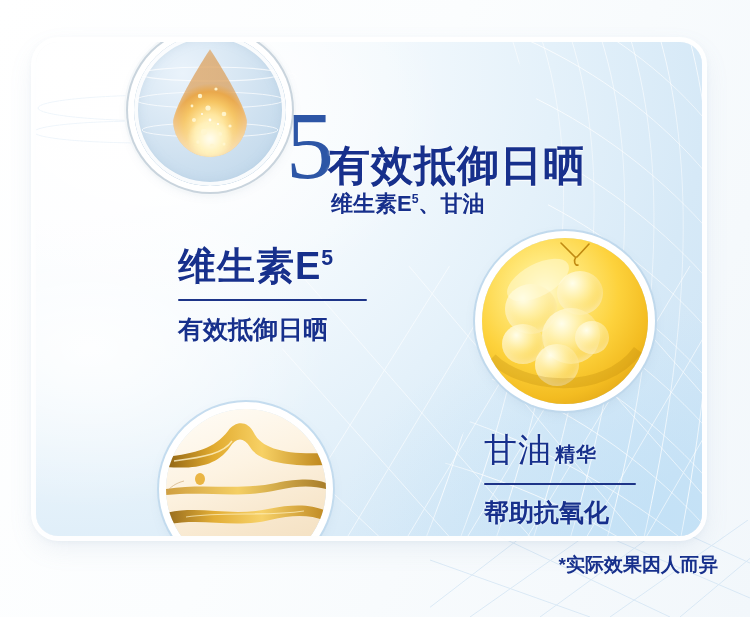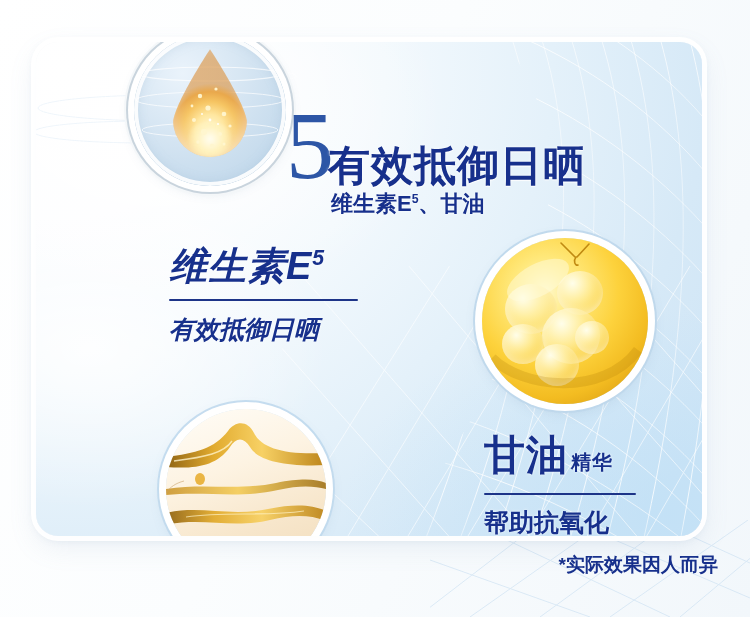--- a/index.html
+++ b/index.html
@@ -221,21 +221,21 @@
     white-space: nowrap;
     text-shadow: 0 0 3px rgba(255,255,255,.9);
   }
   .subline sup, .ve-title sup {
     font-size: .56em;
     vertical-align: super;
     line-height: 0;
   }
 
   
-  .ve-block { position: absolute; left: 133px; top: 205px; font-style: italic; }
+  .ve-block { position: absolute; left: 142px; top: 205px; }
   .ve-title {
     font-size: 38px;
     font-weight: 700;
     color: #17308c;
     letter-spacing: 1px;
     line-height: 1.05;
     white-space: nowrap;
     text-shadow: 0 0 3px rgba(255,255,255,.9);
   }
   .rule {
@@ -256,22 +256,22 @@
   .desc sup { font-size: .6em; vertical-align: super; line-height: 0; }
 
   
   .gly-block { position: absolute; left: 448px; top: 386px; }
   .gly-title-row {
     display: flex;
     align-items: baseline;
     white-space: nowrap;
   }
   .gly-big {
-    font-size: 41px;
-    font-weight: 700;
+    font-size: 33px;
+    font-weight: 400;
     color: #17308c;
     letter-spacing: 1px;
     text-shadow: 0 0 3px rgba(255,255,255,.9);
   }
   .gly-small {
     font-size: 20px;
     font-weight: 700;
     color: #17308c;
     letter-spacing: 1px;
     margin-left: 3px;

